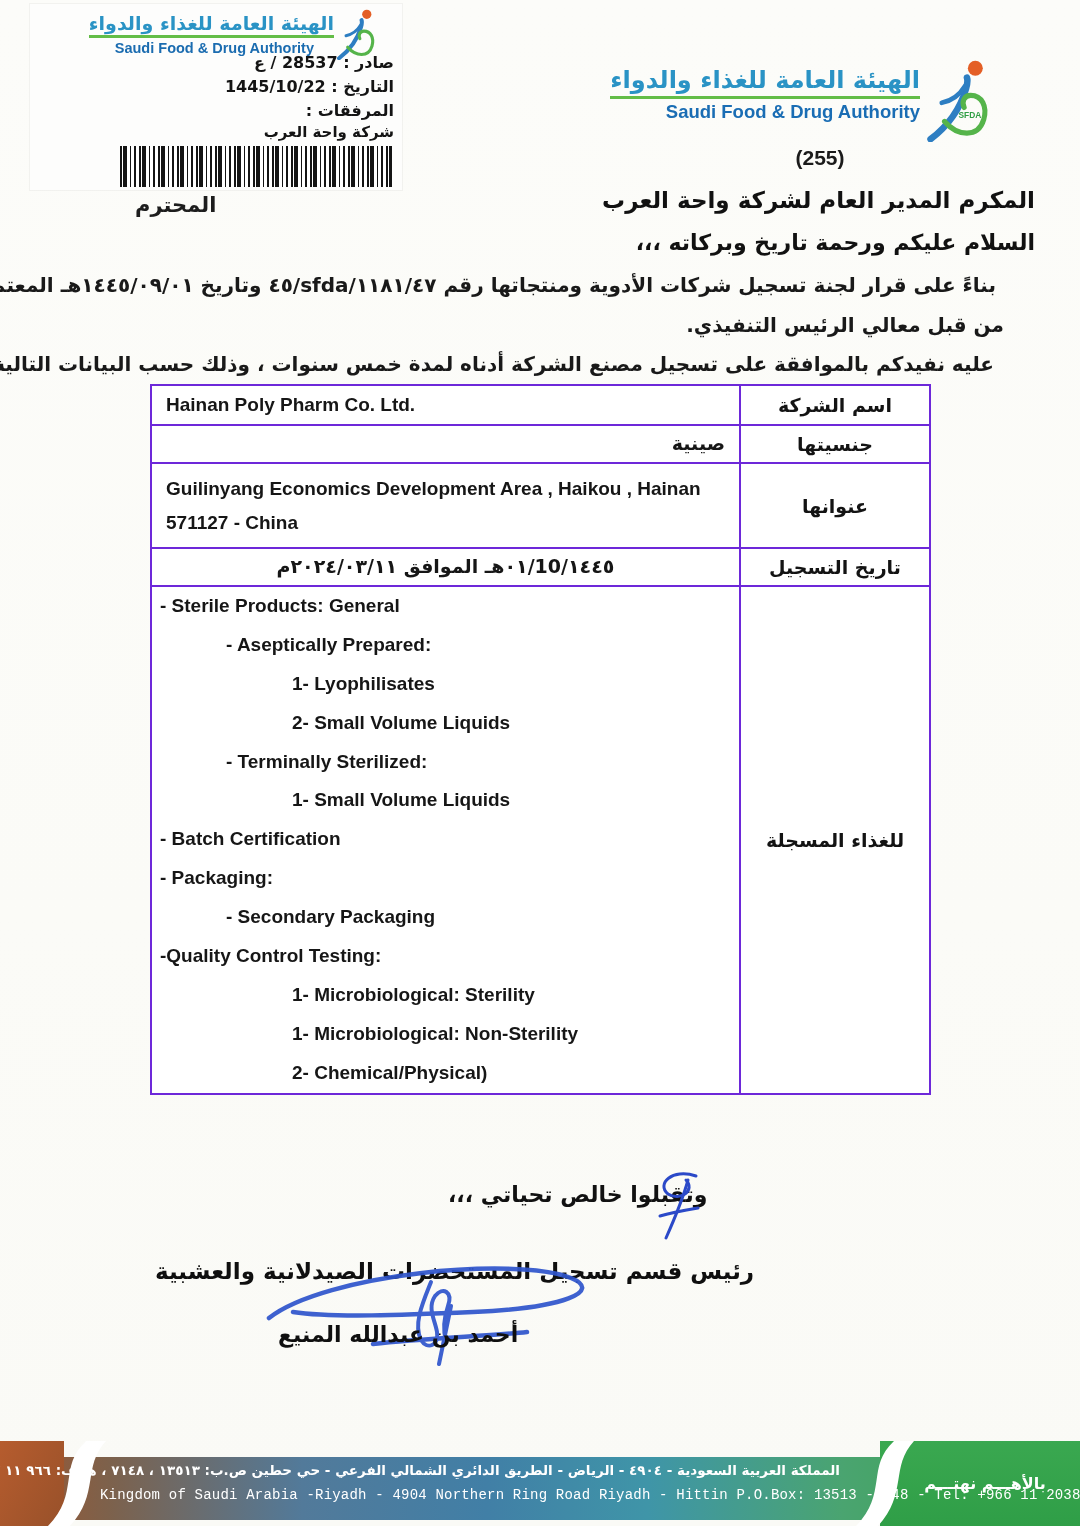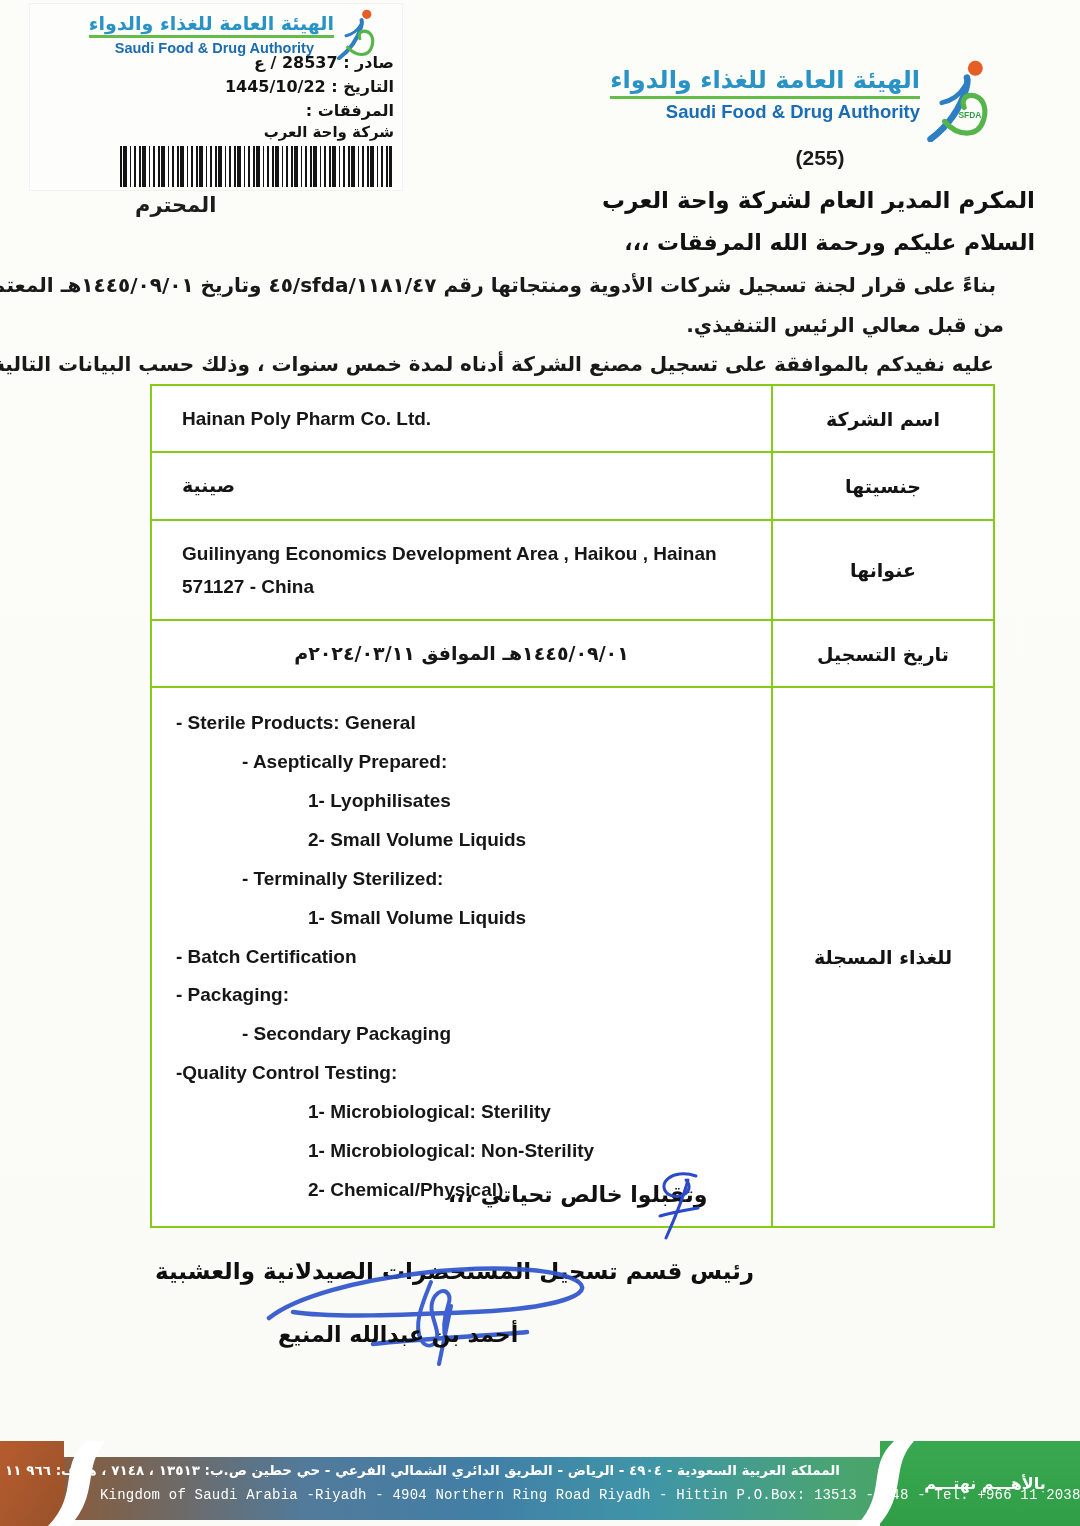--- a/index.html
+++ b/index.html
@@ -27,21 +27,21 @@
 
   .addressee{position:absolute;right:45px;top:187px;font-size:23px;font-weight:bold;color:#111;white-space:nowrap;}
   .greeting{position:absolute;right:45px;top:230px;font-size:22px;font-weight:bold;color:#111;white-space:nowrap;}
   .para{position:absolute;font-size:20px;font-weight:bold;color:#191919;white-space:nowrap;}
   .para.l1{right:84px;top:273px;}
   .para.l2{right:76px;top:313px;}
   .para.l3{right:86px;top:352px;}
 
   
   #info-table{position:absolute;left:150px;top:384px;border-collapse:collapse;table-layout:fixed;background:#fff;}
-  #info-table td{border:2px solid #84cc16;vertical-align:middle;padding:16px;}
+  #info-table td{border:2px solid #6d28d9;vertical-align:middle;padding:0;}
   #info-table td.lbl{width:188px;text-align:center;font-weight:bold;font-size:19px;color:#131313;font-family:"DejaVu Sans",sans-serif;direction:rtl;}
   #info-table td.val{width:587px;font-weight:bold;font-size:19px;color:#161616;}
   #info-table td.val.en{font-family:"Liberation Sans","DejaVu Sans",sans-serif;}
   #info-table td.val.ar{font-family:"DejaVu Sans",sans-serif;}
   #info-table td.val .pad{padding:0 14px;line-height:1.75;}
   .rl-line{height:38.9px;line-height:38.9px;font-weight:bold;font-size:19px;color:#161616;font-family:"Liberation Sans","DejaVu Sans",sans-serif;white-space:nowrap;}
 
   .note{position:absolute;right:35px;top:1136px;font-size:20px;font-weight:bold;color:#191919;white-space:nowrap;}
   .regards{position:absolute;left:448px;top:1182px;font-size:22px;font-weight:bold;color:#111;white-space:nowrap;}
   .signer-title{position:absolute;left:155px;top:1258px;font-size:23px;font-weight:bold;color:#0f0f0f;white-space:nowrap;}
@@ -91,49 +91,49 @@
     <circle cx="55" cy="11" r="8" fill="#e45f26"></circle>
     <path d="M7 87 C24 74 38 57 45 33 C46.5 28 47 24 46 21" fill="none" stroke="#2d7ec2" stroke-width="7" stroke-linecap="round"></path>
     <path d="M44 30 C38 40 29 46 19 48" fill="none" stroke="#2d7ec2" stroke-width="5" stroke-linecap="round"></path>
     <path d="M22 68 C36 84 58 86 64 66 C68 52 62 40 50 40 C43 40 40 47 43 53" fill="none" stroke="#55b44a" stroke-width="5.5" stroke-linecap="round"></path>
     <text x="37" y="64" font-size="9" fill="#2f9e44" font-family="Liberation Sans,sans-serif" font-weight="bold">SFDA</text>
   </svg>
 
   <div class="doc-num en">(255)</div>
 
   <div class="addressee ar">المكرم المدير العام لشركة واحة العرب</div>
-  <div class="greeting ar">السلام عليكم ورحمة الله المرفقات ،،،</div>
+  <div class="greeting ar">السلام عليكم ورحمة تاريخ وبركاته ،،،</div>
 
   <div class="para l1 ar">بناءً على قرار لجنة تسجيل شركات الأدوية ومنتجاتها رقم ‪٤٥/sfda/١١٨١/٤٧‬ وتاريخ ١٤٤٥/٠٩/٠١هـ  المعتمدة</div>
   <div class="para l2 ar">من قبل معالي الرئيس التنفيذي.</div>
   <div class="para l3 ar">عليه نفيدكم بالموافقة على تسجيل مصنع الشركة أدناه لمدة خمس سنوات ، وذلك حسب البيانات التالية:</div>
 
   <table id="info-table">
       <tbody>
         <tr style="height: 40px;">
           <td class="val en" dir="ltr" style="text-align: left;">
             <div class="pad">Hainan Poly Pharm Co.  Ltd.</div>
           </td>
           <td class="lbl">اسم الشركة</td>
         </tr>
         <tr style="height: 38px;">
-          <td class="val ar" dir="rtl" style="text-align: left;">
+          <td class="val ar" dir="rtl" style="text-align: right;">
             <div class="pad">صينية</div>
           </td>
           <td class="lbl">جنسيتها</td>
         </tr>
         <tr style="height: 85px;">
           <td class="val en" dir="ltr" style="text-align: left;">
             <div class="pad">Guilinyang Economics Development Area , Haikou , Hainan 571127 - China</div>
           </td>
           <td class="lbl">عنوانها</td>
         </tr>
         <tr style="height: 38px;">
           <td class="val ar" dir="rtl" style="text-align: center;">
-            <div class="pad">١٤٤٥/٠٩/٠١هـ الموافق ٢٠٢٤/٠٣/١١م</div>
+            <div class="pad">١٤٤٥/10/٠١هـ الموافق ٢٠٢٤/٠٣/١١م</div>
           </td>
           <td class="lbl">تاريخ التسجيل</td>
         </tr>
         <tr style="height: 506px; margin-top: 32px;">
           <td class="val en" style="vertical-align: top;">
             <div class="rl-line" style="padding-left: 8px;">- Sterile Products: General</div>
             <div class="rl-line" style="padding-left: 74px;">- Aseptically Prepared:</div>
             <div class="rl-line" style="padding-left: 140px;">1- Lyophilisates</div>
             <div class="rl-line" style="padding-left: 140px;">2- Small Volume Liquids</div>
             <div class="rl-line" style="padding-left: 74px;">- Terminally Sterilized:</div>

